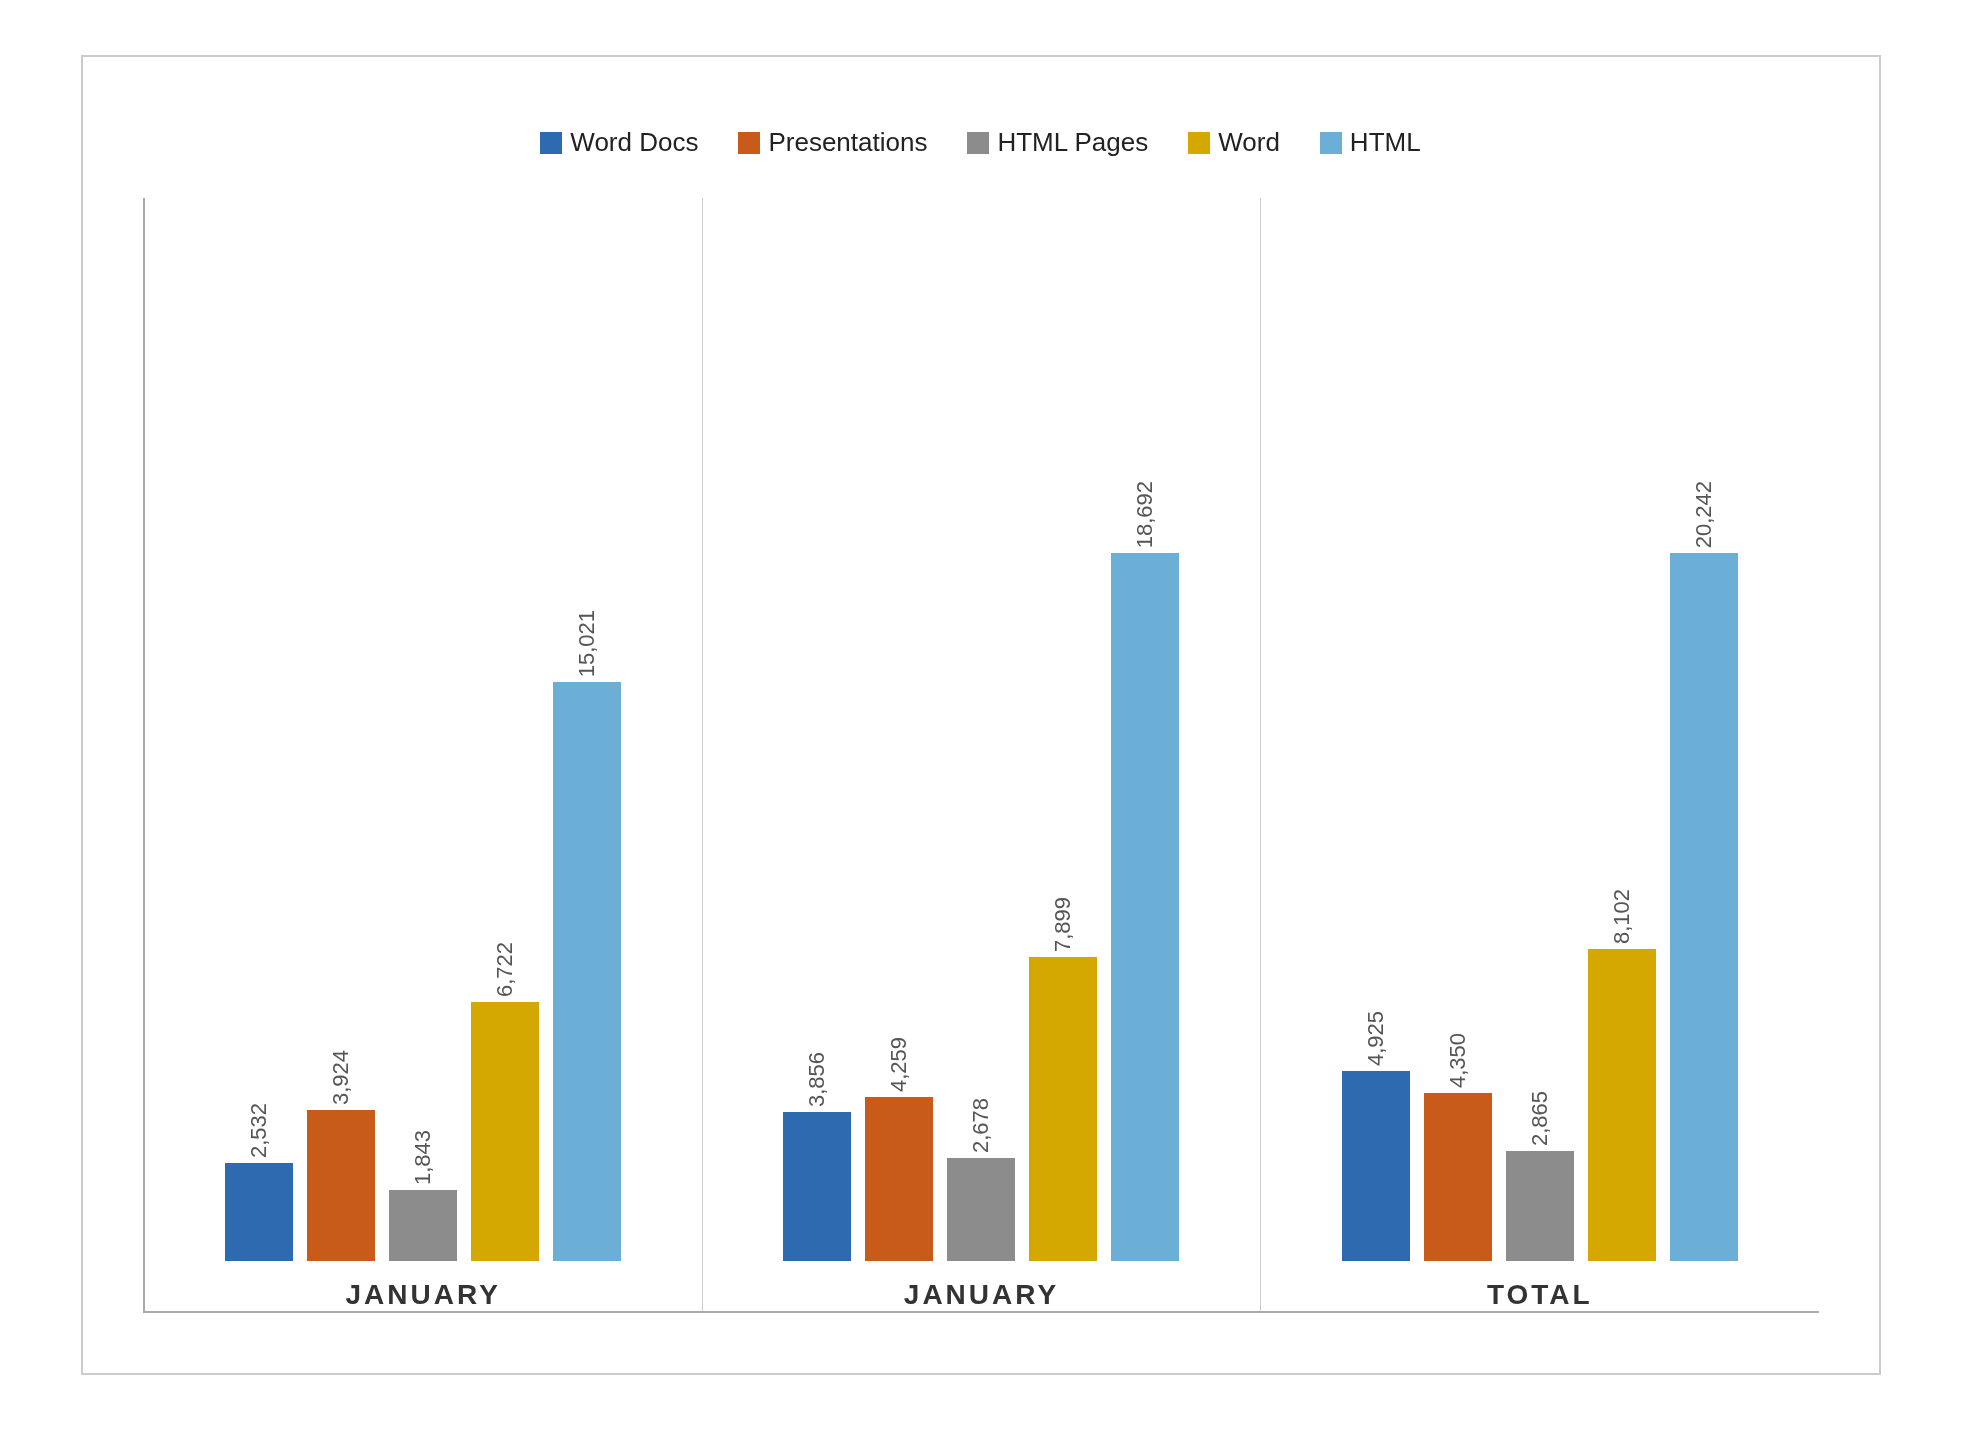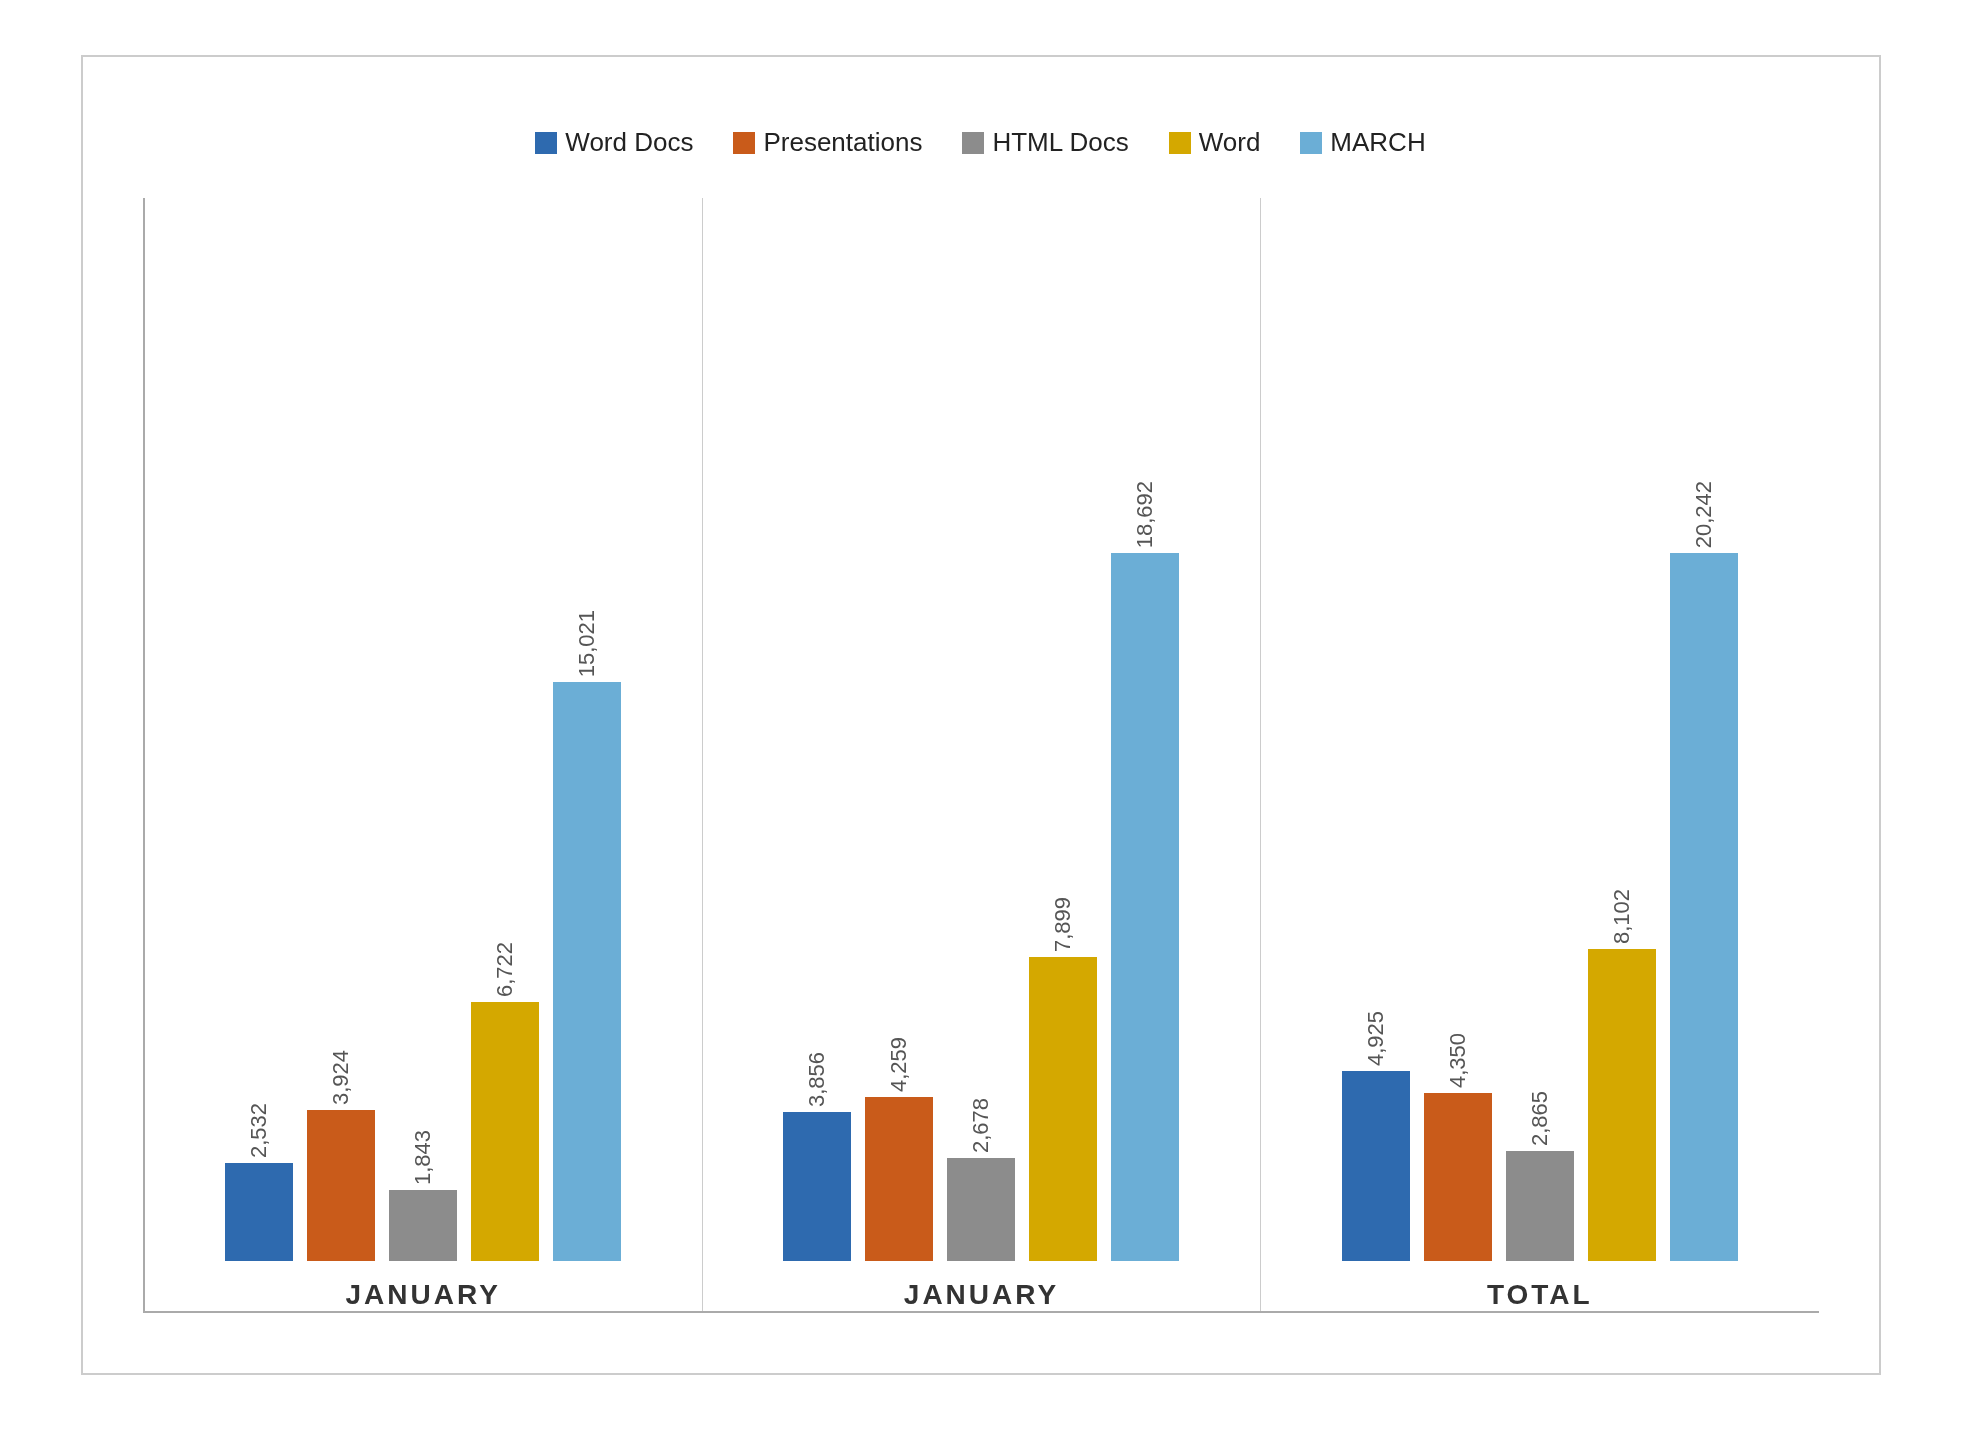--- a/index.html
+++ b/index.html
@@ -122,29 +122,29 @@
   <div class="legend-item">
         <span class="legend-swatch" style="background-color: rgb(46, 106, 175);"></span>
         <span>Word Docs</span>
       </div>
       <div class="legend-item">
         <span class="legend-swatch" style="background-color: rgb(201, 91, 26);"></span>
         <span>Presentations</span>
       </div>
       <div class="legend-item">
         <span class="legend-swatch" style="background-color: rgb(140, 140, 140);"></span>
-        <span>HTML Docs</span>
+        <span>HTML Pages</span>
       </div>
       <div class="legend-item">
         <span class="legend-swatch" style="background-color: rgb(212, 168, 0);"></span>
         <span>Word</span>
       </div>
       <div class="legend-item">
         <span class="legend-swatch" style="background-color: rgb(107, 174, 214);"></span>
-        <span>MARCH</span>
+        <span>HTML</span>
       </div>
     </div>
 
   <div class="chart-area" id="chart-area">
   <div class="month-section">
         <div class="bars-group">
           <div class="bar-wrapper">
             <div class="bar-value">2,532</div>
             <div class="bar" style="height: 98px; background-color: rgb(46, 106, 175);"></div>
           </div>

